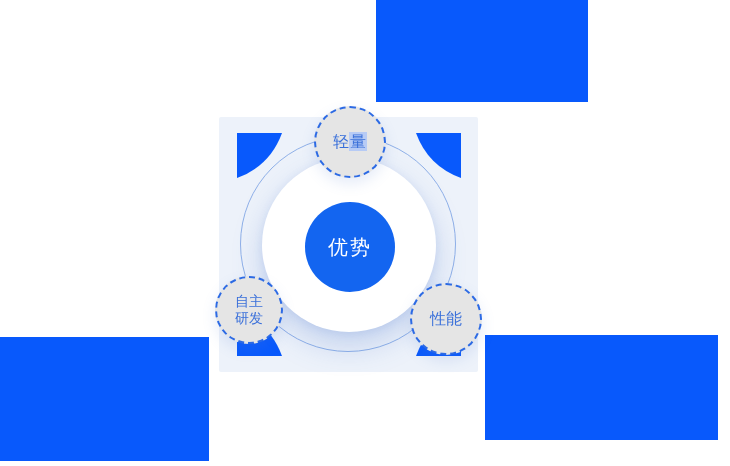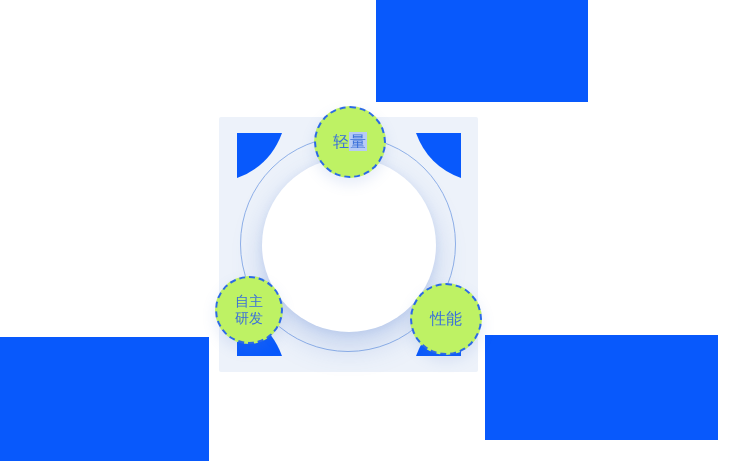--- a/index.html
+++ b/index.html
@@ -76,21 +76,21 @@
     align-items: center;
     justify-content: center;
     color: #ffffff;
     font-size: 20px;
     letter-spacing: 2px;
   }
 
   
   .node {
     position: absolute;
-    background: #bef264;
+    background: #e5e5e5;
     border: 2px dashed #2c6ae4;
     border-radius: 50%;
     box-sizing: border-box;
     display: flex;
     flex-direction: column;
     align-items: center;
     justify-content: center;
     color: #3a70da;
     box-shadow: 0 6px 14px rgba(90, 130, 210, 0.15);
   }
@@ -115,20 +115,23 @@
 
   <div class="card">
     <div class="tri tl"></div>
     <div class="tri tr"></div>
     <div class="tri bl"></div>
     <div class="tri br"></div>
 
     <div class="ring"></div>
     <div class="white-disc"></div>
 
+    <div class="center-circle">
+      <span>优势</span>
+    </div>
   </div>
 
   <div class="node top">
     <span class="line"><span>轻</span><span class="hl">量</span></span>
   </div>
 
   <div class="node bl">
     <span class="line">自主</span>
     <span class="line">研发</span>
   </div>

